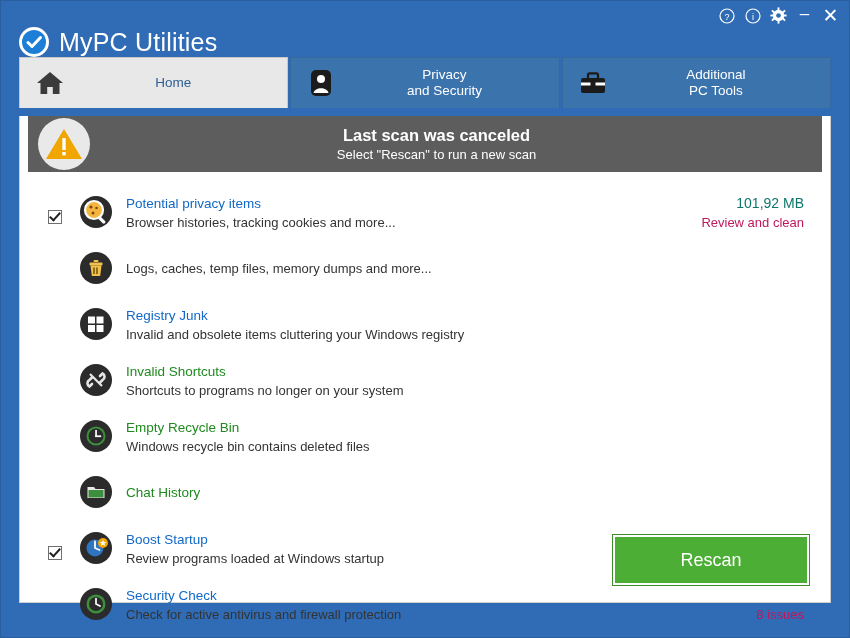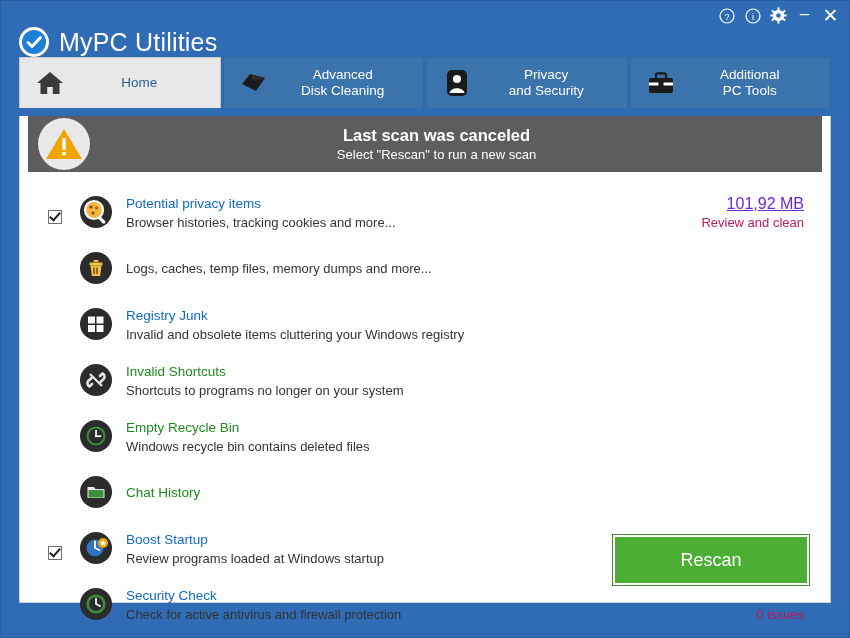--- a/index.html
+++ b/index.html
@@ -222,24 +222,23 @@
     color: #333333;
     line-height: 19px;
   }
   .item-right {
     width: 180px;
     flex: none;
     text-align: right;
     padding-top: 1px;
   }
   .item-size {
-    font-size: 16px;
-    color: #6d28d9;
+    font-size: 14px;
+    color: #0f766e;
     line-height: 19px;
-    text-decoration: underline;
   }
   .item-link {
     font-size: 13px;
     color: #be185d;
     line-height: 19px;
     cursor: pointer;
     display: inline-block;
   }
   .spacer-line { height: 19px; }
 
@@ -320,30 +319,20 @@
 
     <div class="tab active">
       <div class="tab-icon">
         <svg width="30" height="28" viewBox="0 0 30 28">
           <path d="M15 3 L28 14 L24.5 14 L24.5 25 L17.8 25 L17.8 18 L12.2 18 L12.2 25 L5.5 25 L5.5 14 L2 14 Z" fill="#3b3b3b"></path>
         </svg>
       </div>
       <div class="tab-label">Home</div>
     </div>
 
-    <div class="tab">
-      <div class="tab-icon">
-        <svg width="32" height="30" viewBox="0 0 32 30">
-          <path d="M4 16 L12 6 L27 10 L18 23 Z" fill="#1b1b1b"></path>
-          <path d="M12 6 L16 13 L27 10 Z" fill="#2d2d2d"></path>
-        </svg>
-      </div>
-      <div class="tab-label">Advanced
-Disk Cleaning</div>
-    </div>
 
     <div class="tab">
       <div class="tab-icon">
         <svg width="28" height="30" viewBox="0 0 28 30">
           <rect x="4" y="2" width="20" height="26" rx="5" fill="#1b1b1b"></rect>
           <circle cx="14" cy="11" r="4" fill="#ffffff"></circle>
           <path d="M6.5 25 C7.5 18.5 20.5 18.5 21.5 25 Z" fill="#ffffff"></path>
         </svg>
       </div>
       <div class="tab-label">Privacy
@@ -549,21 +538,21 @@
             <circle cx="17" cy="17" r="7" fill="#2b2b2b"></circle>
             <path d="M17 11.5 L17 17 L21 19" stroke="#ffffff" stroke-width="1.7" fill="none" stroke-linecap="round"></path>
           </svg>
         </div>
         <div class="item-text">
           <div class="item-title">Security Check</div>
           <div class="item-desc">Check for active antivirus and firewall protection</div>
         </div>
         <div class="item-right">
           <div class="spacer-line"></div>
-          <a class="item-link">0 issues</a>
+          <a class="item-link">8 issues</a>
         </div>
       </div>
 
     </div>
 
     <div class="rescan-wrap">
       <div class="rescan-btn">Rescan</div>
     </div>
 
   </div>

